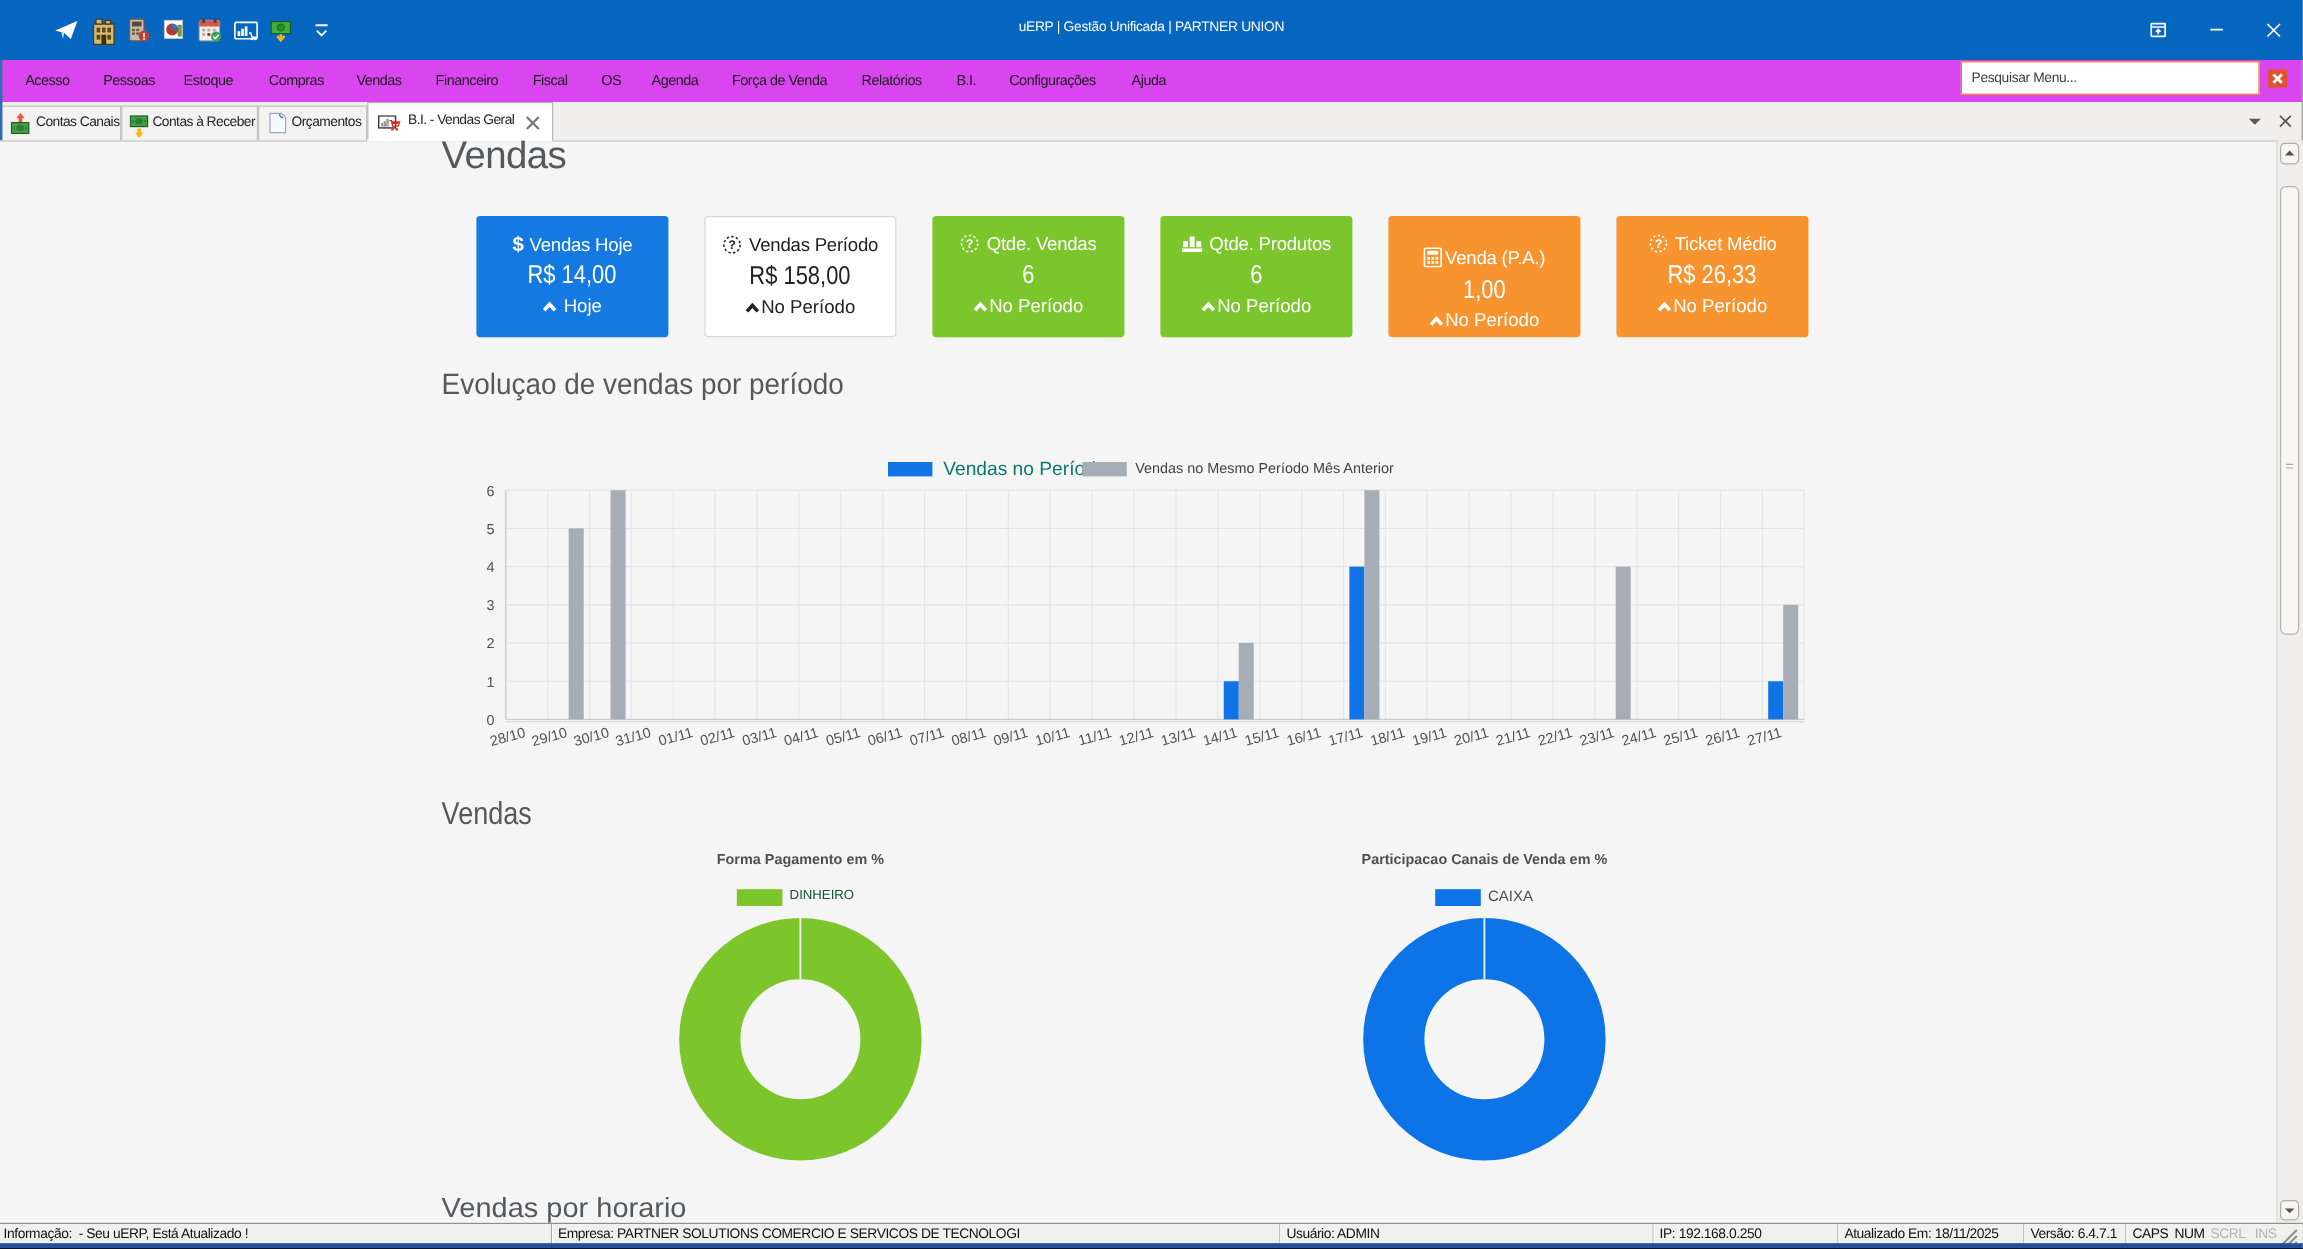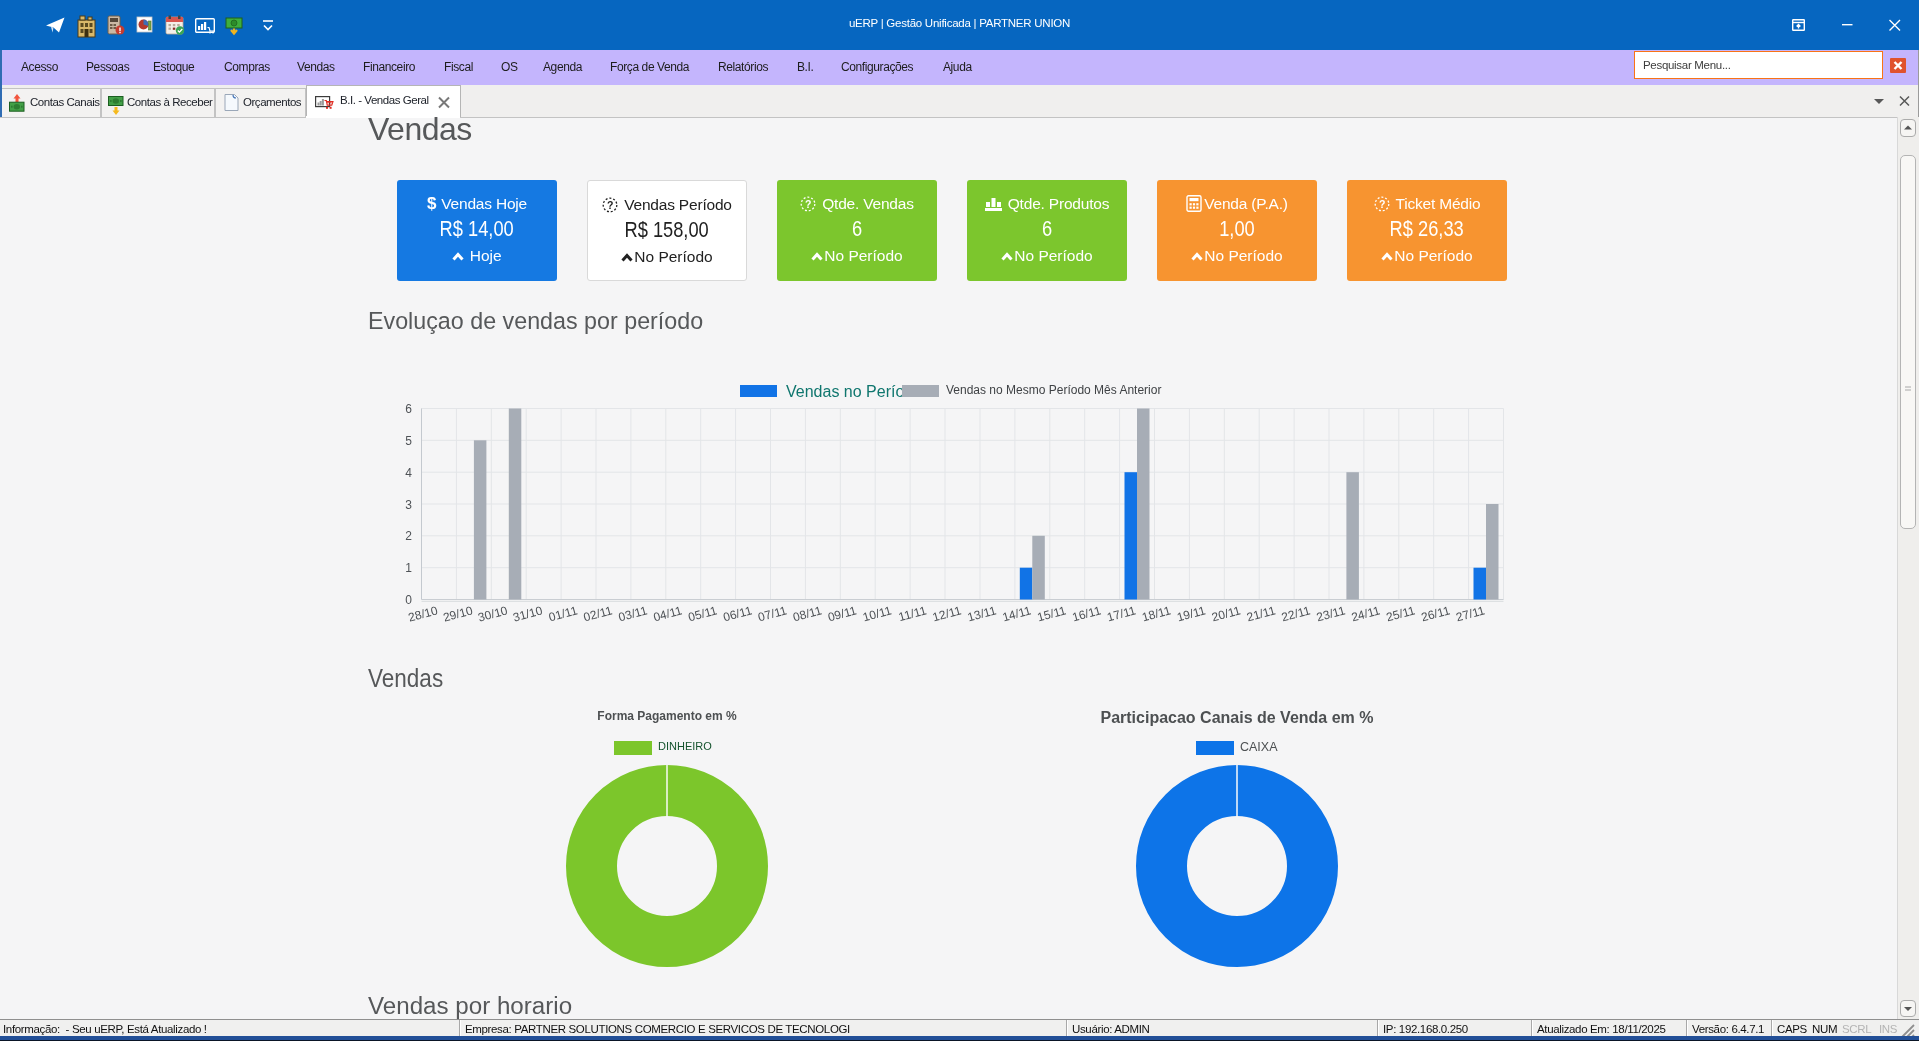--- a/index.html
+++ b/index.html
@@ -86,21 +86,21 @@
     <g stroke="#fff" stroke-width="1.4" fill="none">
       <rect x="4.7" y="4.7" width="11.6" height="10.6" rx="0.5"></rect>
         <path d="M4.7,7.5 h11.6"></path>
         <path d="M10.5,13.5 v-3.8 M8.6,11.5 l1.9,-1.9 l1.9,1.9"></path>
       <path d="M54,9.7 h10.5"></path>
       <path d="M101.5,5 l10.5,10.4 M112,5 l-10.5,10.4"></path>
     </g>
   </svg>
 </div>
 
-<div class="abs" style="left:0;top:50px;width:1919px;height:35px;background:#c4b5fd;font-size:12px;letter-spacing:-0.4px;color:#1d1d1d">
+<div class="abs" style="left:0;top:50px;width:1919px;height:35px;background:#d946ef;font-size:12px;letter-spacing:-0.4px;color:#1d1d1d">
   <span style="position:absolute;left:21px;top:0;line-height:35px;white-space:nowrap">Acesso</span>
     <span style="position:absolute;left:86px;top:0;line-height:35px;white-space:nowrap">Pessoas</span>
     <span style="position:absolute;left:153px;top:0;line-height:35px;white-space:nowrap">Estoque</span>
     <span style="position:absolute;left:224px;top:0;line-height:35px;white-space:nowrap">Compras</span>
     <span style="position:absolute;left:297px;top:0;line-height:35px;white-space:nowrap">Vendas</span>
     <span style="position:absolute;left:363px;top:0;line-height:35px;white-space:nowrap">Financeiro</span>
     <span style="position:absolute;left:444px;top:0;line-height:35px;white-space:nowrap">Fiscal</span>
     <span style="position:absolute;left:501px;top:0;line-height:35px;white-space:nowrap">OS</span>
     <span style="position:absolute;left:543px;top:0;line-height:35px;white-space:nowrap">Agenda</span>
     <span style="position:absolute;left:610px;top:0;line-height:35px;white-space:nowrap">Força de Venda</span>
@@ -210,21 +210,21 @@
             <rect x="12" y="6" width="4" height="5"></rect>
             <rect x="0" y="12" width="17" height="3"></rect>
           </g>
         </svg>Qtde. Produtos</div>
     <div style="font-size:21.5px;height:29px;line-height:29px"><span style="display:inline-block;transform:scaleX(.85)">6</span></div>
     <div style="font-size:15.5px;height:24px;line-height:24px"><svg style="vertical-align:0px;margin-right:1px" width="12" height="9" viewBox="0 0 12 9">
           <path d="M1.5,7.5 L6,2.5 L10.5,7.5" fill="none" stroke="#fff" stroke-width="3"></path>
         </svg>No Período</div>
   </div>
   <div class="abs" style="left:1157px;top:63px;width:160px;height:101px;background:#f79430;border-radius:3px;color:#fff;text-align:center">
-    <div style="margin-top:12px;font-size:15.5px;letter-spacing:-0.2px;height:23px;line-height:23px;white-space:nowrap"><svg style="vertical-align:-3px;margin-right:2px" width="16" height="17" viewBox="0 0 16 17">
+    <div style="margin-top:24px;font-size:15.5px;letter-spacing:-0.2px;height:23px;line-height:23px;white-space:nowrap"><svg style="vertical-align:-3px;margin-right:2px" width="16" height="17" viewBox="0 0 16 17">
           <rect x="1" y="0.7" width="14" height="15.6" rx="1.5" fill="none" stroke="#fff" stroke-width="1.4"></rect>
           <rect x="3.5" y="3" width="9" height="3.2" fill="#fff"></rect>
           <g fill="#fff">
             <rect x="3.5" y="8.2" width="2.2" height="2.2"></rect>
             <rect x="6.9" y="8.2" width="2.2" height="2.2"></rect>
             <rect x="10.3" y="8.2" width="2.2" height="2.2"></rect>
             <rect x="3.5" y="11.6" width="2.2" height="2.2"></rect>
             <rect x="6.9" y="11.6" width="2.2" height="2.2"></rect>
             <rect x="10.3" y="11.6" width="2.2" height="2.2"></rect>
           </g>
@@ -245,21 +245,21 @@
         </svg>No Período</div>
   </div>
 
   <div class="abs" style="left:368px;top:190px;font-size:24.5px;color:#56585a;transform:scaleX(.95);transform-origin:0 0;white-space:nowrap">Evoluçao de vendas por período</div>
   <div class="abs" style="left:740px;top:268px;width:37px;height:12px;background:#1173e6"></div>
   <div class="abs" style="left:786px;top:266px;font-size:16px;color:#0f766e">Vendas no Período</div>
   <div class="abs" style="left:902px;top:268px;width:37px;height:12px;background:#a7adb6"></div>
   <div class="abs" style="left:946px;top:266px;font-size:12px;color:#3f4245">Vendas no Mesmo Período Mês Anterior</div>
   <div class="abs" style="left:368px;top:546px;font-size:26.5px;color:#56585a;transform:scaleX(.85);transform-origin:0 0">Vendas</div>
   <div class="abs" style="left:517px;top:592px;width:300px;text-align:center;font-size:12px;font-weight:bold;color:#4d5052">Forma Pagamento em %</div>
-  <div class="abs" style="left:1087px;top:592px;width:300px;text-align:center;font-size:16px;font-weight:bold;color:#4d5052">Participacao Canais de Venda em %</div>
+  <div class="abs" style="left:1087px;top:592px;width:300px;text-align:center;font-size:12px;font-weight:bold;color:#4d5052">Participacao Canais de Venda em %</div>
   <div class="abs" style="left:614px;top:624px;width:38px;height:14px;background:#7cc62b"></div>
   <div class="abs" style="left:658px;top:623px;font-size:11px;color:#14532d">DINHEIRO</div>
   <div class="abs" style="left:1196px;top:624px;width:38px;height:14px;background:#0d74e8"></div>
   <div class="abs" style="left:1240px;top:623px;font-size:12.5px;color:#4d5052">CAIXA</div>
   <svg class="abs" style="left:561px;top:643px" width="212" height="212" viewBox="0 0 212 212">
     <circle cx="106" cy="106" r="75.5" fill="none" stroke="#7cc62b" stroke-width="51"></circle>
     <rect x="105.2" y="5" width="1.6" height="51" fill="#f1f7e9"></rect>
   </svg>
   <svg class="abs" style="left:1131px;top:643px" width="212" height="212" viewBox="0 0 212 212">
     <circle cx="106" cy="106" r="75.5" fill="none" stroke="#0d74e8" stroke-width="51"></circle>

